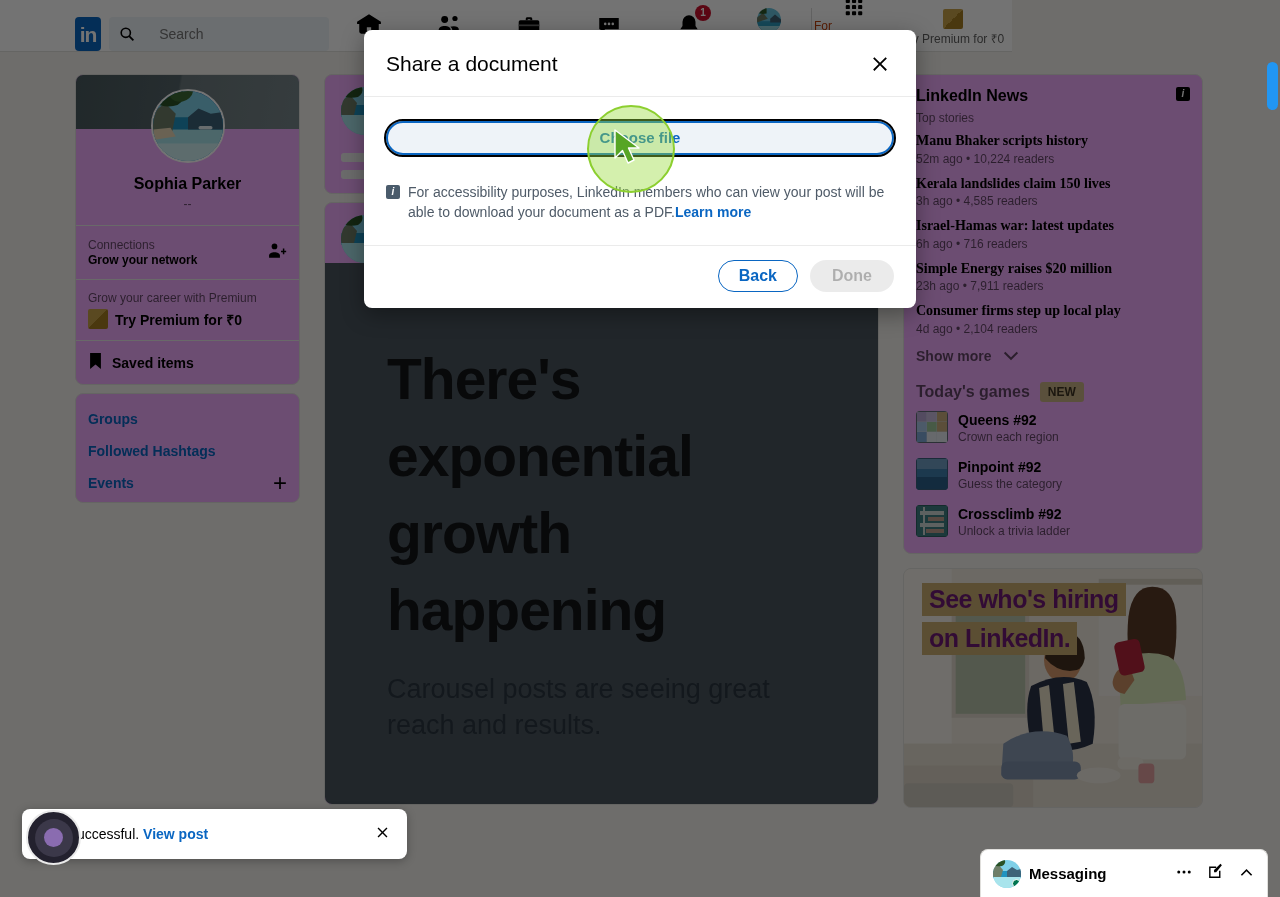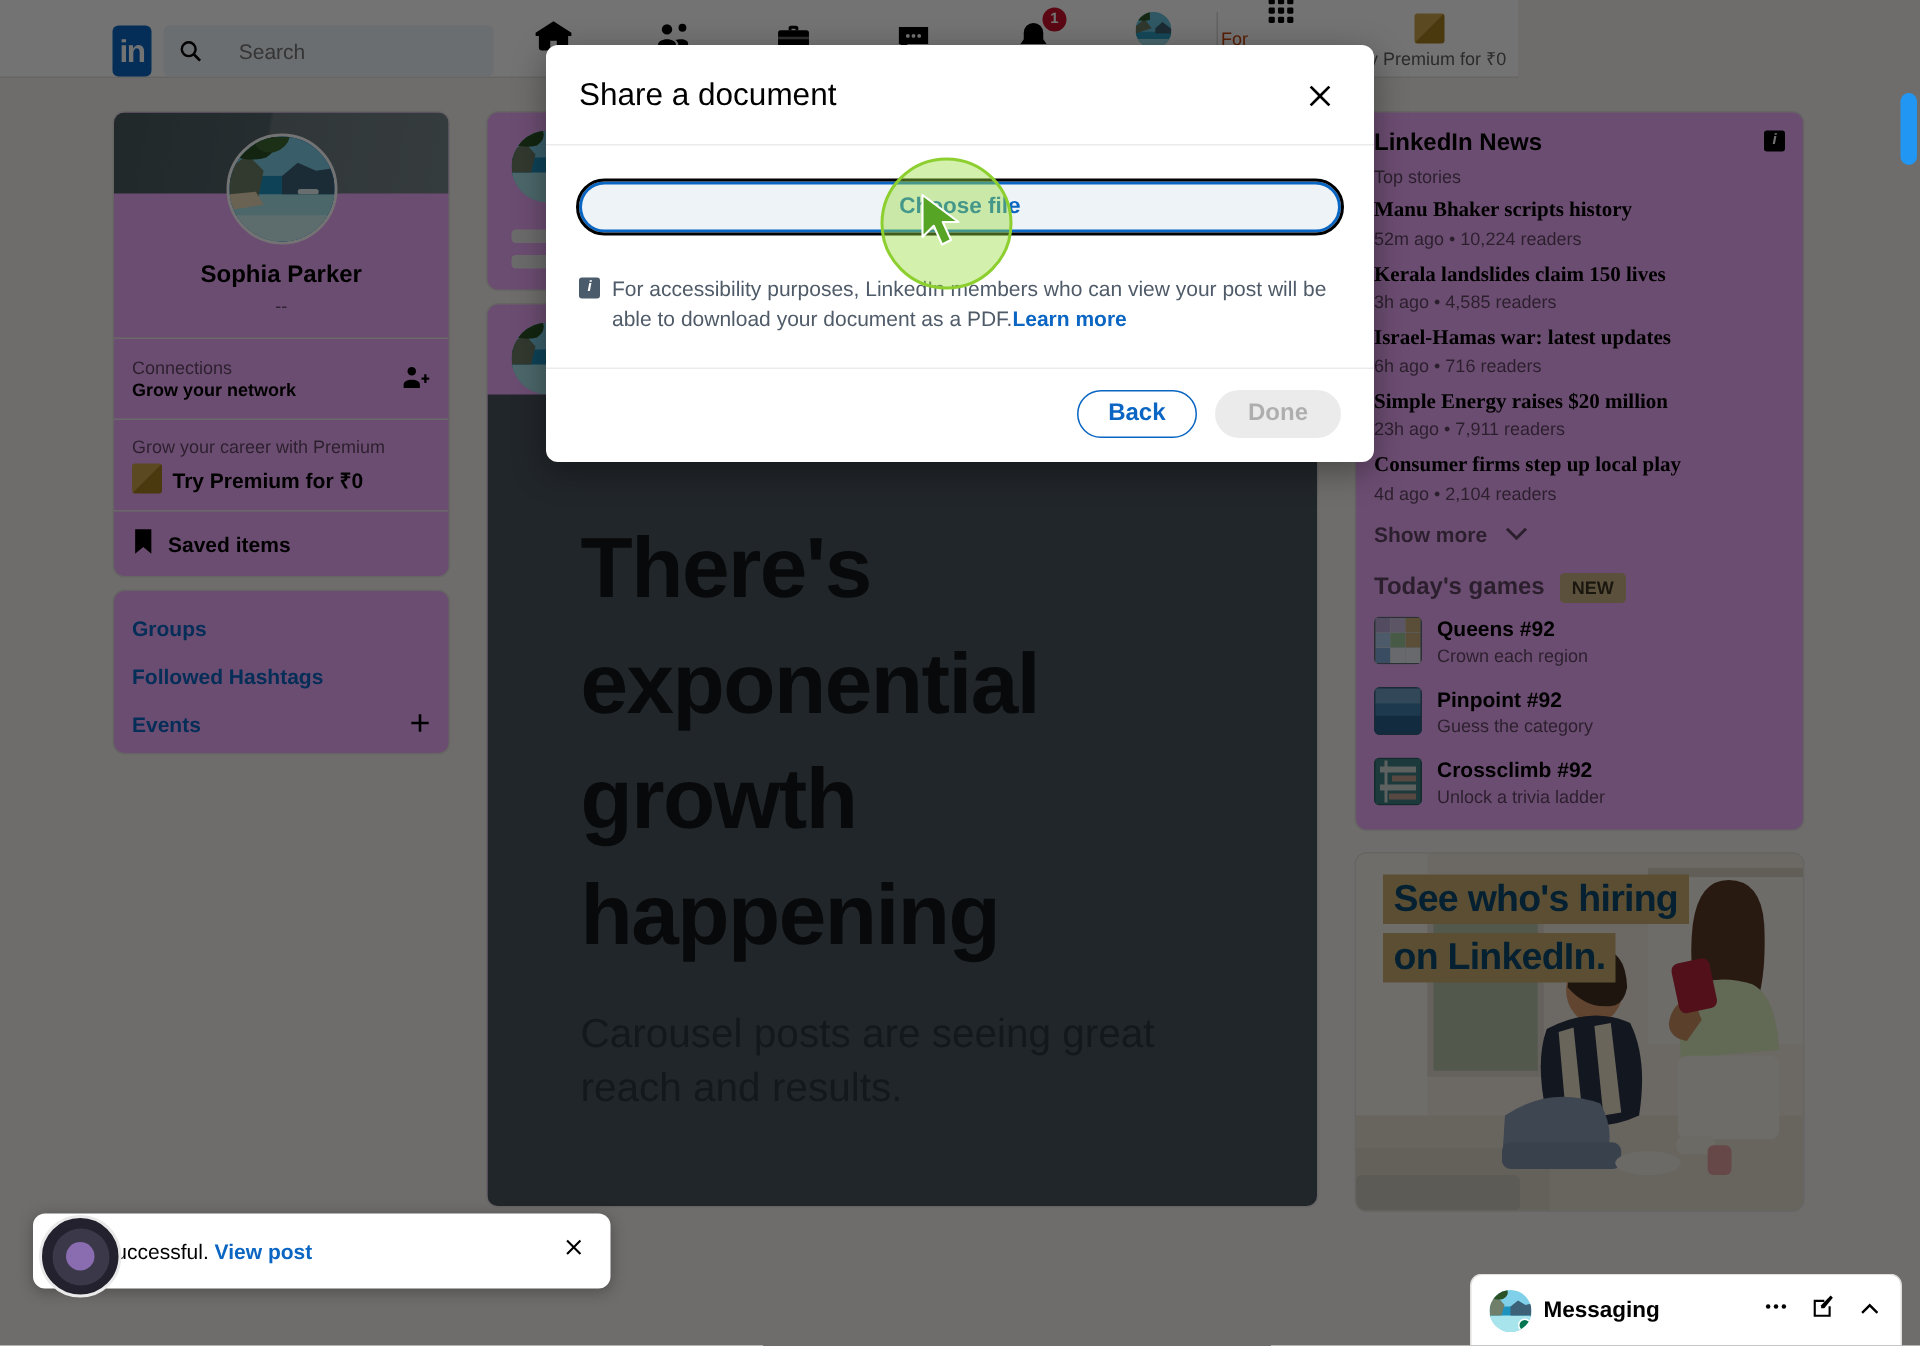--- a/index.html
+++ b/index.html
@@ -86,21 +86,21 @@
   }
   #avatar-wrap { display:flex; justify-content:center; margin-top:-40px; }
   .avatar-photo {
     border-radius:50%; border: 2px solid #fff; overflow:hidden; background:#0a66c2;
   }
   #big-avatar { width: 74px; height: 74px; }
   #profile-name { text-align:center; font-size:16px; font-weight:600; color:#000;
                   margin-top: 12px; }
   #profile-sub { text-align:center; font-size:12px; color:#00000099; margin: 4px 0 14px; }
   .div-line { height:1px; background:#e8e8e8; }
-  .lrow { padding: 12px 12px; display:flex; align-items:flex-end; justify-content:space-between; }
+  .lrow { padding: 12px 12px; display:flex; align-items:center; justify-content:space-between; }
   .lrow .l1 { font-size:12px; color:#00000099; }
   .lrow .l2 { font-size:12px; color:#000; font-weight:600; margin-top:1px;}
   .lrow-item { padding: 11px 12px; display:flex; align-items:center; gap:9px;
                font-size:14px; color:#000; font-weight:600;}
   #premium-row { padding: 11px 12px; }
   #premium-row .pm1 { font-size:12px; color:#00000099; }
   #premium-row .pm2 { display:flex; align-items:center; gap:7px; font-size:14px;
                       color:#000; font-weight:600; margin-top:4px;}
   #links-card { margin-top: 8px; padding: 12px 0 0; }
   .link-row { padding: 5px 12px 11px; display:flex; align-items:center; justify-content:space-between;}
@@ -150,21 +150,21 @@
   #new-badge { background:#c8b185; color:#3d3323; font-size:12px; font-weight:700;
                padding: 3px 8px; border-radius:3px; }
   .game-item { display:flex; gap:10px; padding: 7px 12px; align-items:center; }
   .game-tile { width:32px; height:32px; border-radius:4px; flex:0 0 32px; overflow:hidden; }
   .game-n { font-size:14px; font-weight:600; color:#000; }
   .game-d { font-size:12px; color:#00000099; margin-top:1px;}
   #ad-card { margin-top: 14px; height: 240px; overflow:hidden; position:relative;
              background:#e8e2d8; padding:0; }
   #ad-scene { position:absolute; inset:0; }
   #ad-text { position:absolute; top:14px; left:18px; }
-  .ad-line { display:inline-block; background:#c9ae72; color:#0c4a6e;
+  .ad-line { display:inline-block; background:#c9ae72; color:#701a75;
              font-size:25px; font-weight:700; padding:2px 7px; letter-spacing:-0.5px;}
   #ad-line2 { margin-top: 6px; }
 
   
   #messaging {
     position:absolute; right: 12px; bottom: 0; width: 288px; height: 48px;
     background:#fff; border:1px solid #e0dfdc; border-bottom:0;
     border-radius: 8px 8px 0 0; display:flex; align-items:center; padding: 0 12px; gap:8px;
     z-index: 60;
   }

